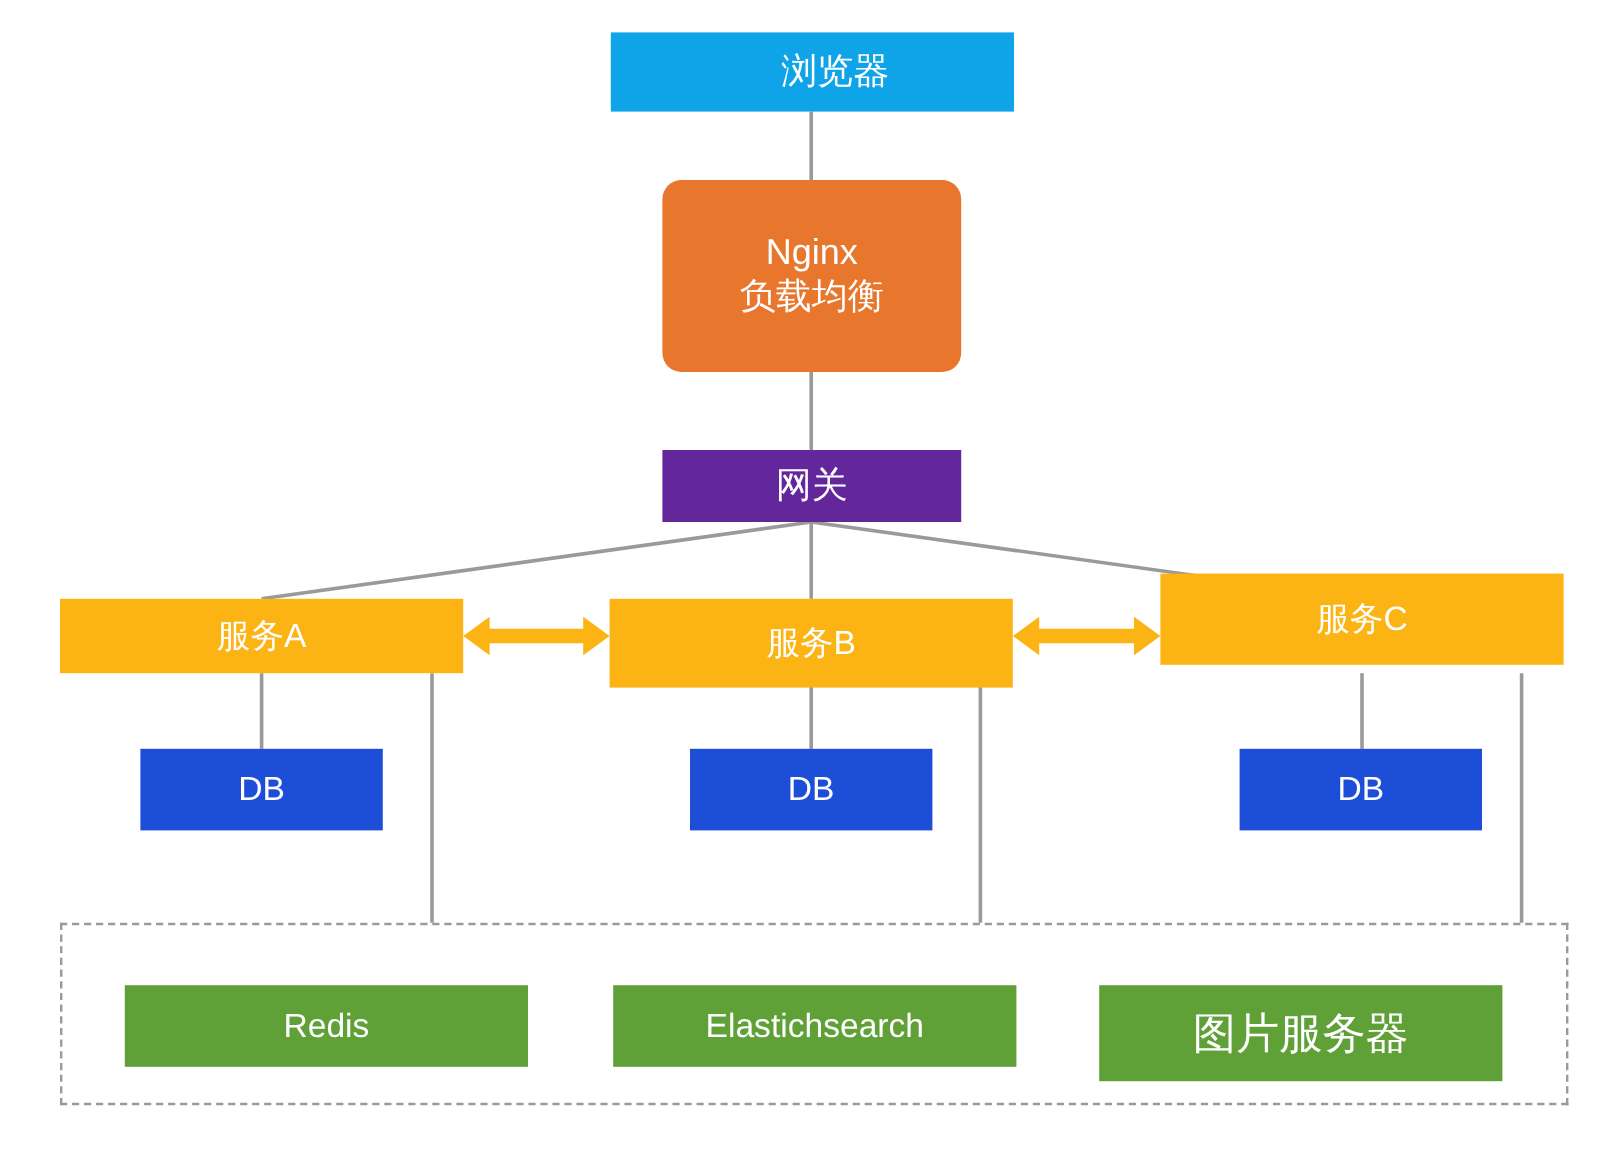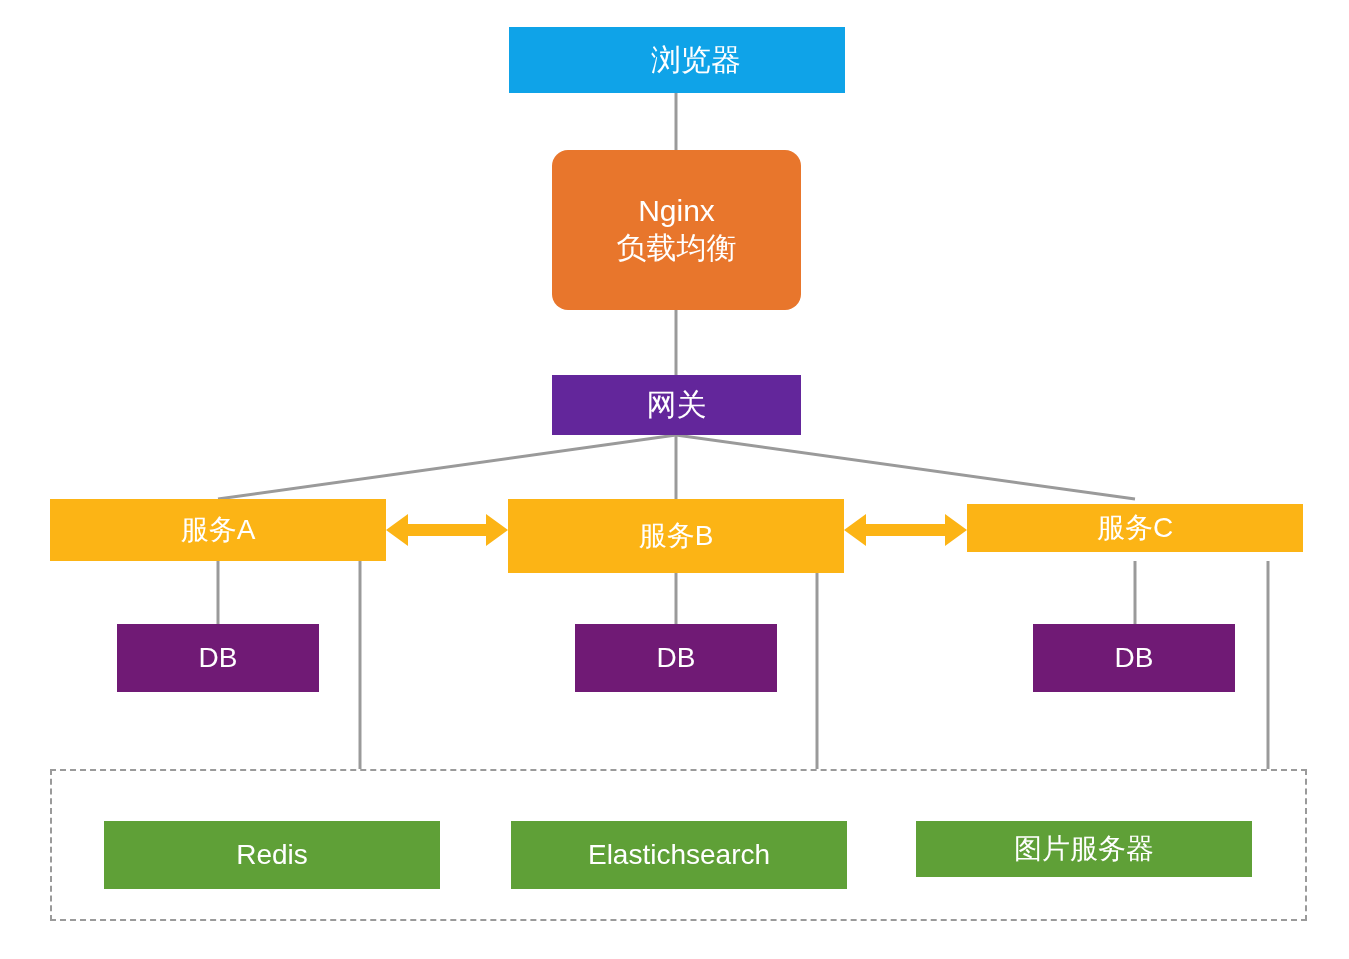--- a/index.html
+++ b/index.html
@@ -33,21 +33,21 @@
     text-align: center;
     color: #ffffff;
     line-height: 1.22;
     box-sizing: border-box;
     z-index: 5;
   }
   .node-browser   { background: #0FA3E8; }
   .node-nginx     { background: #E8762C; border-radius: 16px; }
   .node-gateway   { background: #63269B; }
   .node-service   { background: #FCB415; }
-  .node-db        { background: #701a75; }
+  .node-db        { background: #1d4ed8; }
   .node-store     { background: #5FA037; }
 
   .label { white-space: pre-line; display: block; }
 
   .dashed-group {
     position: absolute;
     border: 2px dashed #9A9A9A;
     background: transparent;
     box-sizing: border-box;
     z-index: 2;
@@ -90,21 +90,21 @@
   </div>
 
   <div class="node node-gateway" style="left: 552px; top: 375px; width: 249px; height: 60px; font-size: 30px;">
     <span class="label">网关</span>
   </div>
 
   <div class="node node-service" style="left: 508px; top: 499px; width: 336px; height: 74px; font-size: 28px;">
     <span class="label">服务B</span>
   </div>
 
-  <div class="node node-service" style="left: 967px; top: 504px; width: 336px; height: 48px; font-size: 28px;">
+  <div class="node node-service" style="left: 967px; top: 478px; width: 336px; height: 76px; font-size: 28px;">
     <span class="label">服务C</span>
   </div>
 
   <div class="node node-db" style="left: 117px; top: 624px; width: 202px; height: 68px; font-size: 28px;">
     <span class="label">DB</span>
   </div>
 
   <div class="node node-db" style="left: 575px; top: 624px; width: 202px; height: 68px; font-size: 28px;">
     <span class="label">DB</span>
   </div>
@@ -114,17 +114,17 @@
   </div>
 
   <div class="node node-store" style="left: 104px; top: 821px; width: 336px; height: 68px; font-size: 28px;">
     <span class="label">Redis</span>
   </div>
 
   <div class="node node-store" style="left: 511px; top: 821px; width: 336px; height: 68px; font-size: 28px;">
     <span class="label">Elastichsearch</span>
   </div>
 
-  <div class="node node-store" style="left: 916px; top: 821px; width: 336px; height: 56px; font-size: 28px;">
+  <div class="node node-store" style="left: 916px; top: 821px; width: 336px; height: 80px; font-size: 36px;">
     <span class="label">图片服务器</span>
   </div>
 
 </div>
 
 </body></html>

